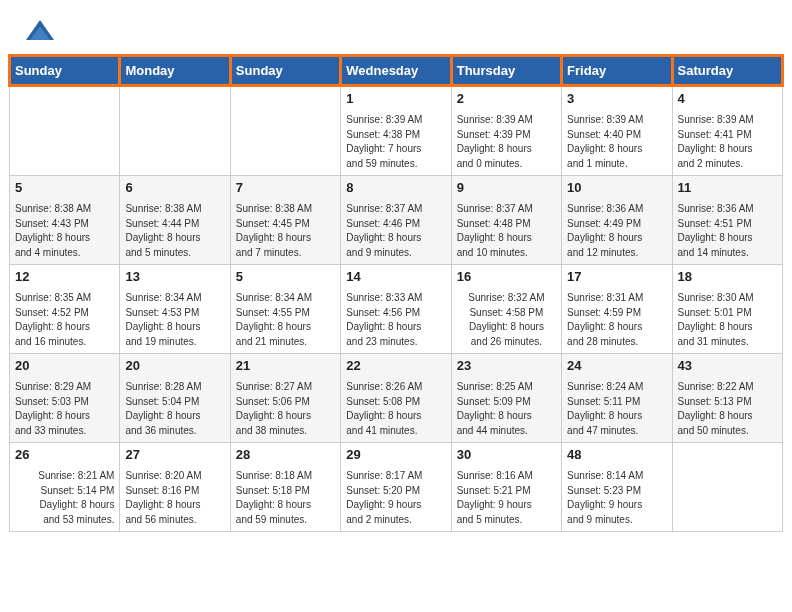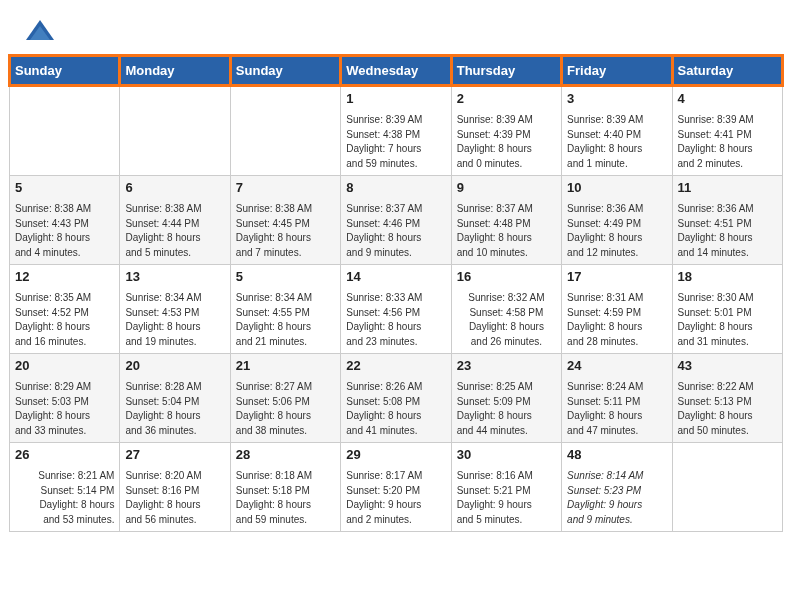--- a/index.html
+++ b/index.html
@@ -351,21 +351,21 @@
           </td>
           <td>
             <span class="day-num">30</span>
             <div class="cell-text" style="white-space: pre-line;">Sunrise: 8:16 AM
 Sunset: 5:21 PM
 Daylight: 9 hours
 and 5 minutes.</div>
           </td>
           <td>
             <span class="day-num">48</span>
-            <div class="cell-text" style="white-space: pre-line; font-style: italic;">Sunrise: 8:14 AM
+            <div class="cell-text" style="white-space: pre-line;">Sunrise: 8:14 AM
 Sunset: 5:23 PM
 Daylight: 9 hours
 and 9 minutes.</div>
           </td>
           <td class="empty-cell"></td>
         </tr>
       </tbody>
   </table>
 </div>
 

